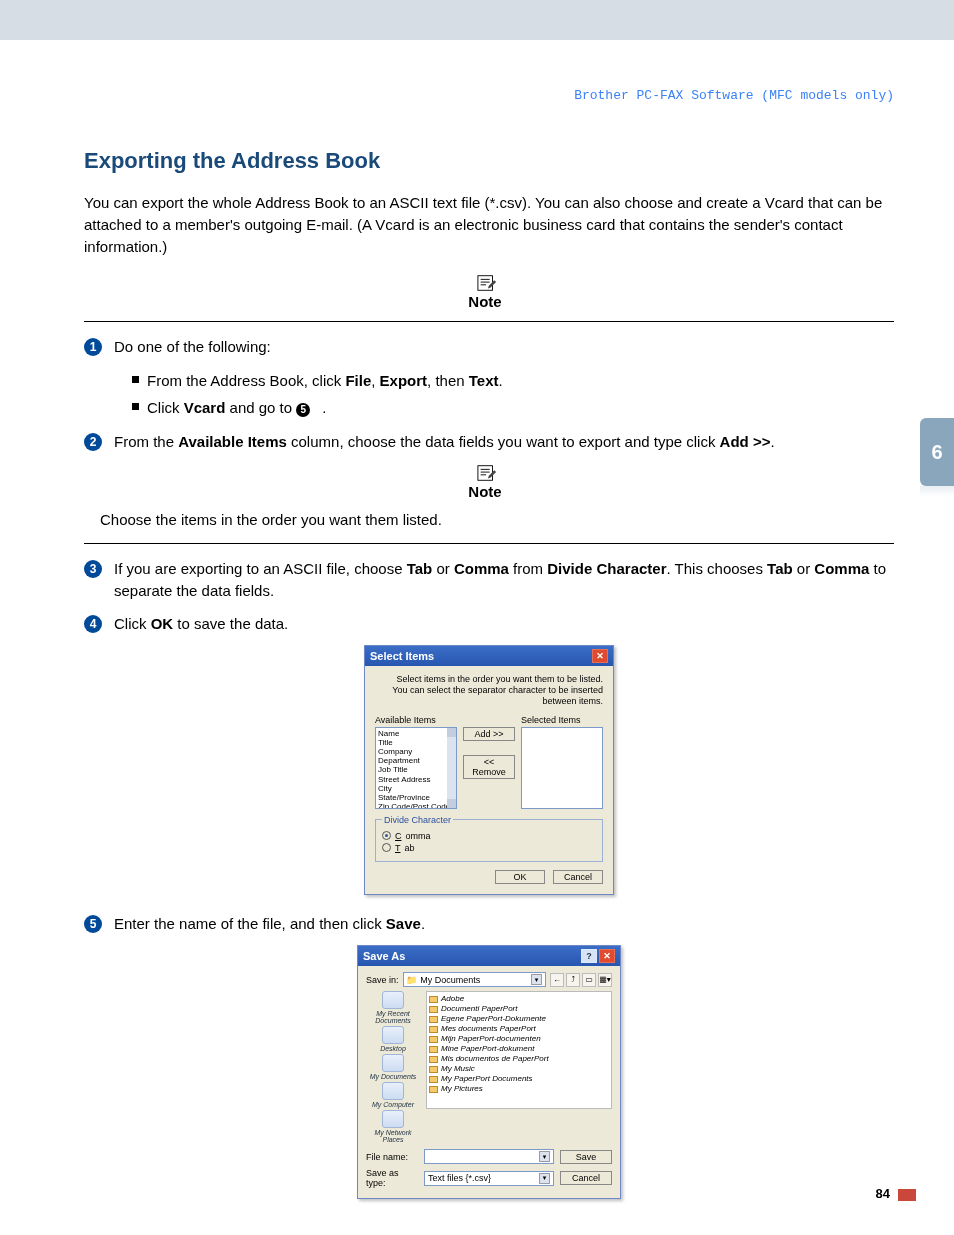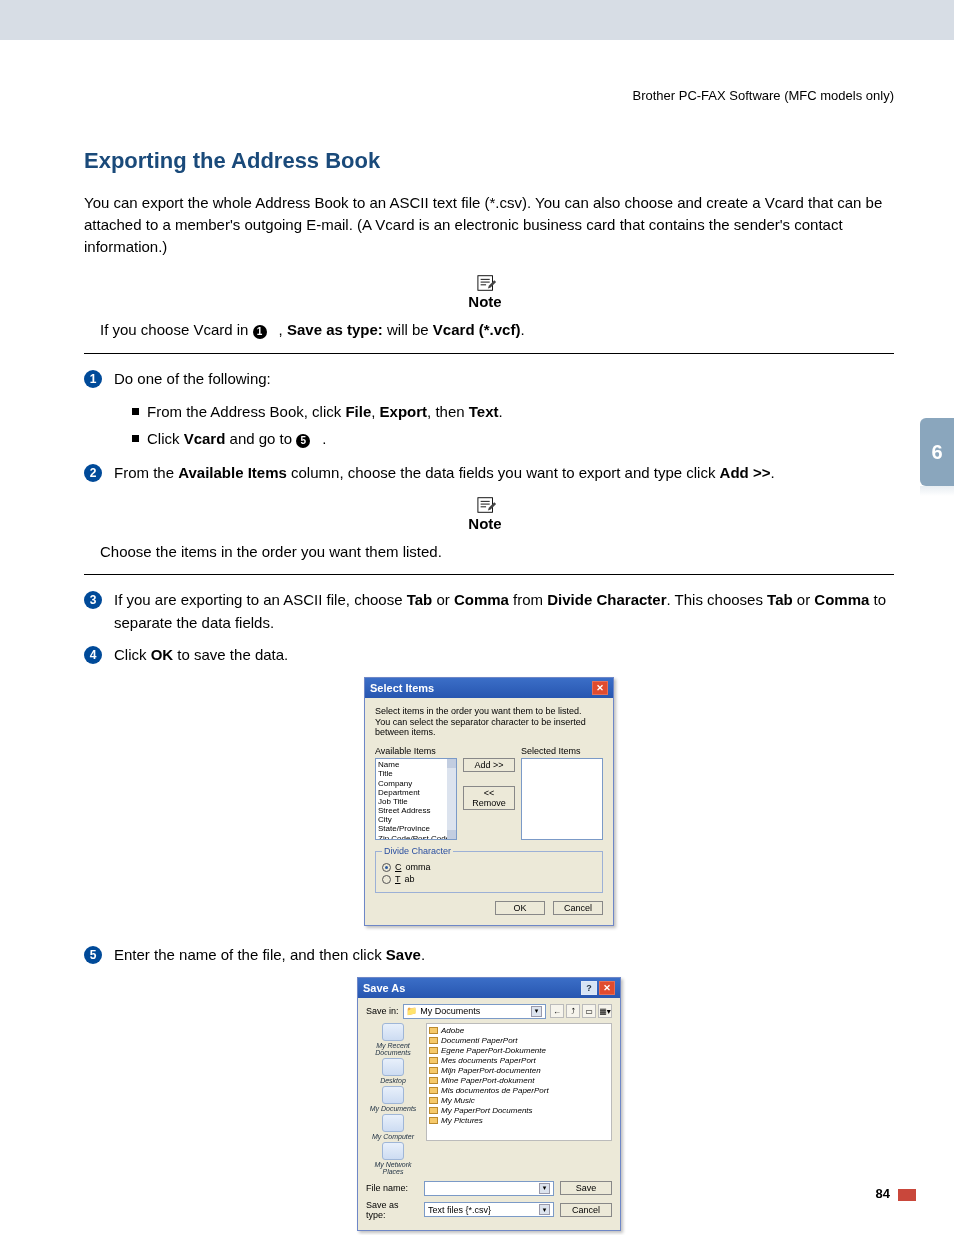--- a/index.html
+++ b/index.html
@@ -7,21 +7,21 @@
     font-family: Arial, Helvetica, sans-serif;
     font-size: 15px;
     color: #000;
     background: #fff;
     width: 954px;
     height: 1235px;
     position: relative;
   }
   .top-bar { height: 40px; background: #d7dde5; }
   .page-wrap { padding: 48px 60px 0 84px; position: relative; }
-  .header-text { text-align: right; font-size: 13px; color: #000000; margin-bottom: 45px; }
+  .header-text { text-align: right; font-size: 13px; color: #3b82f6; margin-bottom: 45px; font-family: Liberation Mono, monospace; }
   .h1 { font-size: 22px; font-weight: bold; color: #1a4a7a; margin-bottom: 18px; }
   .para { line-height: 1.45; margin-bottom: 16px; }
   .h2 { font-size: 16px; font-weight: bold; margin: 22px 0 14px; }
   .note-row { display: flex; align-items: center; margin: 10px 0 6px; flex-direction: column; }
   .note-icon { width: 22px; height: 20px; margin-right: 4px; flex-shrink:0; }
   .note-label { font-weight: bold; font-size: 15px; margin-right: 8px; }
   .note-line { flex: 1; border-top: 1px solid #000; position: relative; top: 1px; }
   .note-body { margin: 4px 0 10px 16px; line-height: 1.7; }
   .hr-full { border: none; border-top: 1px solid #000; margin: 10px 0 14px; }
   .step { display: flex; margin: 10px 0; line-height: 1.5; }
@@ -51,21 +51,21 @@
   }
   .page-num { position:absolute; bottom:34px; right:64px; font-size:13px; font-weight:bold;}
   .red-tick { position:absolute; bottom:34px; right:38px; width:18px; height:12px; background:#c9473b;}
 
   
   .dlg { margin: 10px auto 0; border:1px solid #6e87c7; background:#ece9d8; box-shadow:2px 2px 3px rgba(0,0,0,.25); font-size:10px; color:#000;}
   .dlg-title { background: linear-gradient(#3b6ec7,#2756b0); color:#fff; padding:3px 5px; display:flex; align-items:center; justify-content:space-between; font-weight:bold; font-size:11px;}
   .dlg-close { width:16px; height:14px; background:#e04b2f; color:#fff; display:flex; align-items:center; justify-content:center; font-size:9px; border:1px solid #fff3;}
   .dlg1 { width:250px; }
   .dlg1 .inner{ padding:8px 10px 10px; }
-  .dlg1 .desc{ font-size:9px; line-height:1.2; margin-bottom:8px;}
+  .dlg1 .desc{ font-size:9px; line-height:1.2; margin-bottom:8px;text-align:right;}
   .dlg1 .cols{ display:flex; gap:6px; align-items:flex-start;}
   .dlg1 .listbox{ width:82px; height:82px; background:#fff; border:1px solid #7b9ac7; overflow:hidden; padding:1px 2px; font-size:8px; line-height:1.15; position:relative;}
   .dlg1 .listbox .sb{position:absolute; right:0; top:0; bottom:0; width:9px; background:#dce3ee;}
   .dlg1 .listbox .sb::before{content:""; position:absolute; top:0; left:0; right:0; height:9px; background:#c2cde0;}
   .dlg1 .listbox .sb::after{content:""; position:absolute; bottom:0; left:0; right:0; height:9px; background:#c2cde0;}
   .dlg1 .mid{ display:flex; flex-direction:column; gap:14px; margin-top:12px;}
   .dlg1 .btn, .dlg2 .btn{ background:#ece9d8; border:1px solid #888; font-size:9px; padding:1px 6px; min-width:50px; text-align:center;}
   .dlg1 .lbl{ font-size:9px; margin-bottom:2px; display:block;}
   .dlg1 .fieldset{ border:1px solid #9cb0d6; padding:4px 6px 6px; margin-top:6px;}
   .dlg1 .fieldset legend{ color:#2a4fa0; font-size:9px; padding:0 2px;}
@@ -109,23 +109,20 @@
   <div class="note-row">
     <svg class="note-icon" viewBox="0 0 24 22">
         <rect x="2" y="3" width="16" height="16" fill="#fff" stroke="#000"></rect>
         <path d="M5 7h10M5 10h10M5 13h6" stroke="#000" stroke-width="1"></path>
         <path d="M14 14l6-6 2 2-6 6-3 1z" fill="#444"></path>
       </svg>
     <span class="note-label">Note</span>
     <span class="note-line"></span>
   </div>
   <div class="note-body">
-    <div>
-      <span>If you choose Vcard in </span><span class="badge badge-black">1</span><span>, </span><span class="b">Save as type:</span><span> will be </span><span class="b">Vcard (*.vcf)</span><span>.</span>
-    </div>
   </div>
   <hr class="hr-full">
 
   <div class="step">
     <span class="badge badge-blue">1</span>
     <div class="step-body">
       <span>Do one of the following:</span>
       <div class="sub">
         <div><span class="sq"></span><span>From the Address Book, click </span><span class="b">File</span><span>, </span><span class="b">Export</span><span>, then </span><span class="b">Text</span><span>.</span></div>
         <div><span class="sq"></span><span>Click </span><span class="b">Vcard</span><span> and go to </span><span class="badge badge-black">5</span><span>.</span></div>

